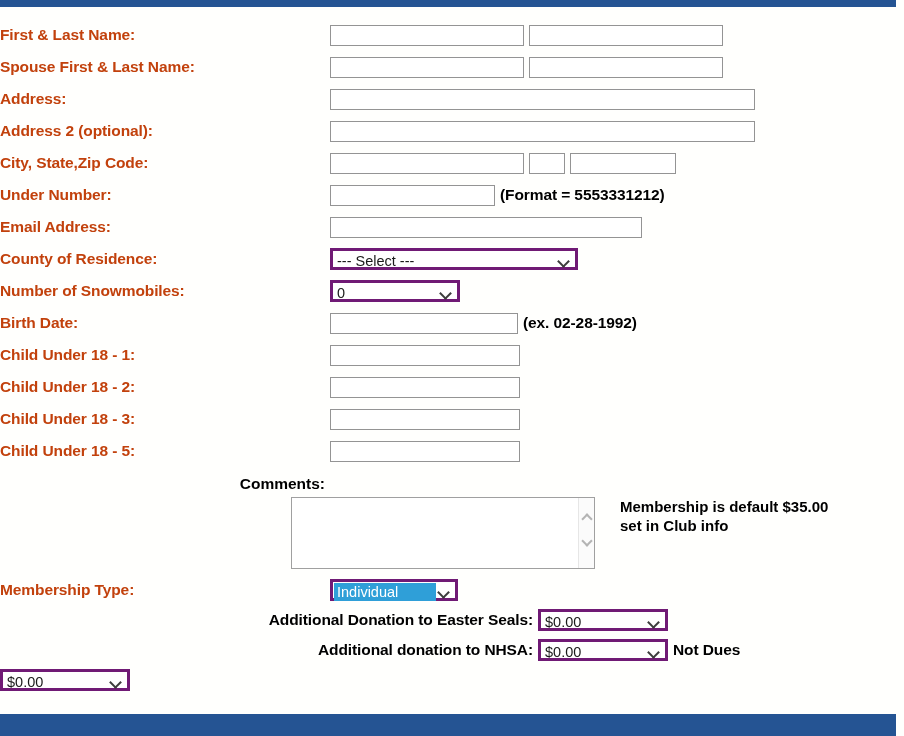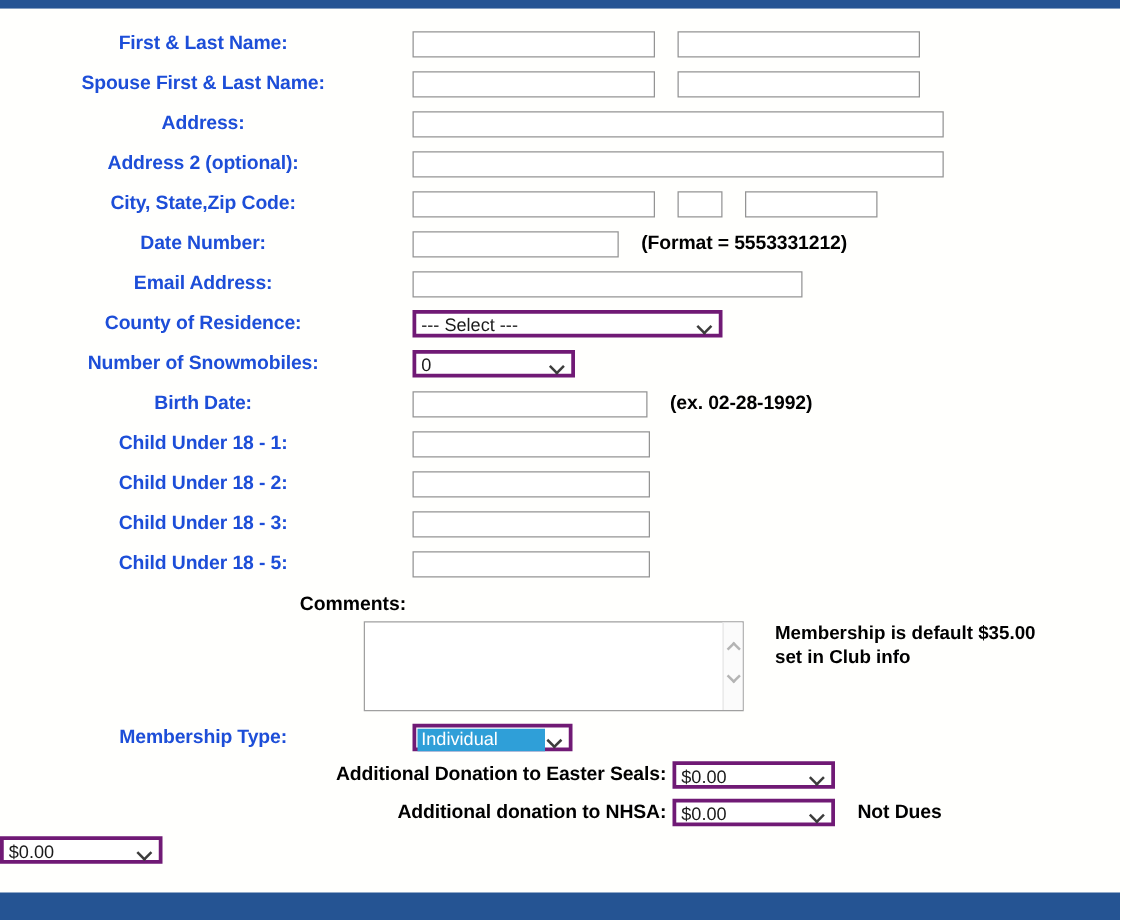--- a/index.html
+++ b/index.html
@@ -50,34 +50,34 @@
 
   
   .row {
     display: flex;
     align-items: center;
     height: 32px;
   }
   .label {
     width: 330px;
     min-width: 330px;
-    text-align: center;
+    text-align: left;
     font-weight: bold;
     font-size: 15.5px;
-    color: #1d4ed8;
+    color: #c2410c;
     padding-right: 5px;
     box-sizing: border-box;
     line-height: 1.1;
     white-space: nowrap;
     letter-spacing: -0.1px;
   }
   .fields {
     display: flex;
     align-items: center;
-    gap: 18px;
+    gap: 5px;
   }
 
   input.tbox {
     height: 21px;
     border: 1px solid #949494;
     background: #ffffff;
     font-family: "Liberation Sans", sans-serif;
     font-size: 14px;
     color: #000;
     padding: 0 2px;
@@ -329,21 +329,21 @@
     <div class="row">
       <div class="label">City, State,Zip Code:</div>
       <div class="fields">
         <input class="tbox w-city" type="text" value="" style="">
         <input class="tbox w-state" type="text" value="" style="">
         <input class="tbox w-zip" type="text" value="" style="">
       </div>
     </div>
 
     <div class="row">
-      <div class="label">Date Number:</div>
+      <div class="label">Under Number:</div>
       <div class="fields">
         <input class="tbox w-phone" type="text" value="" style="">
         <span class="hint">(Format = 5553331212)</span>
       </div>
     </div>
 
     <div class="row">
       <div class="label">Email Address:</div>
       <div class="fields">
         <input class="tbox w-email" type="text" value="" style="">

